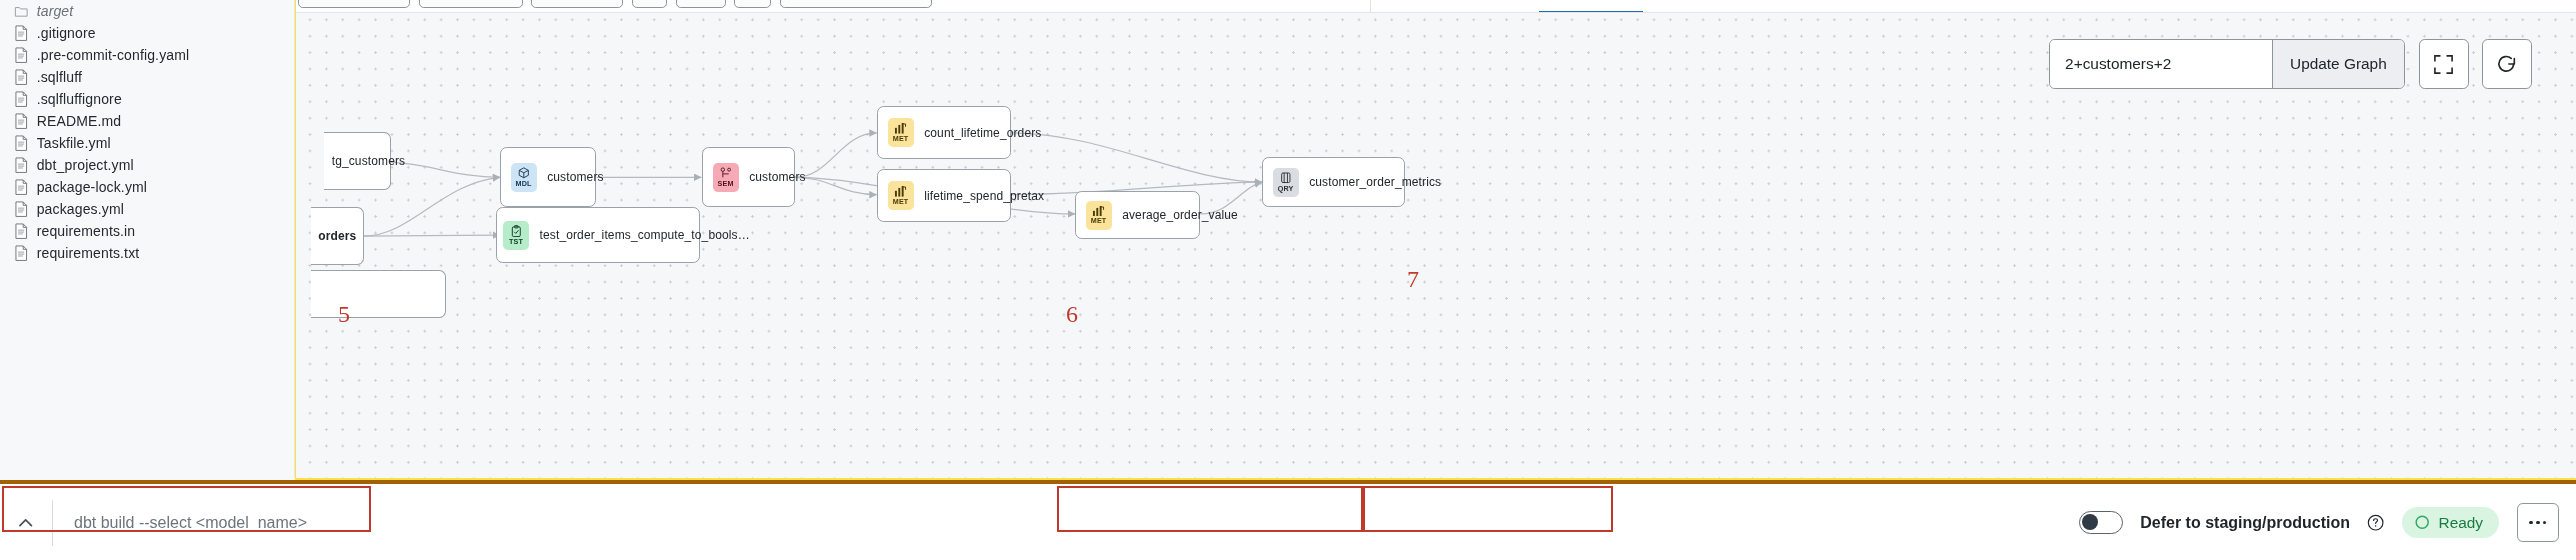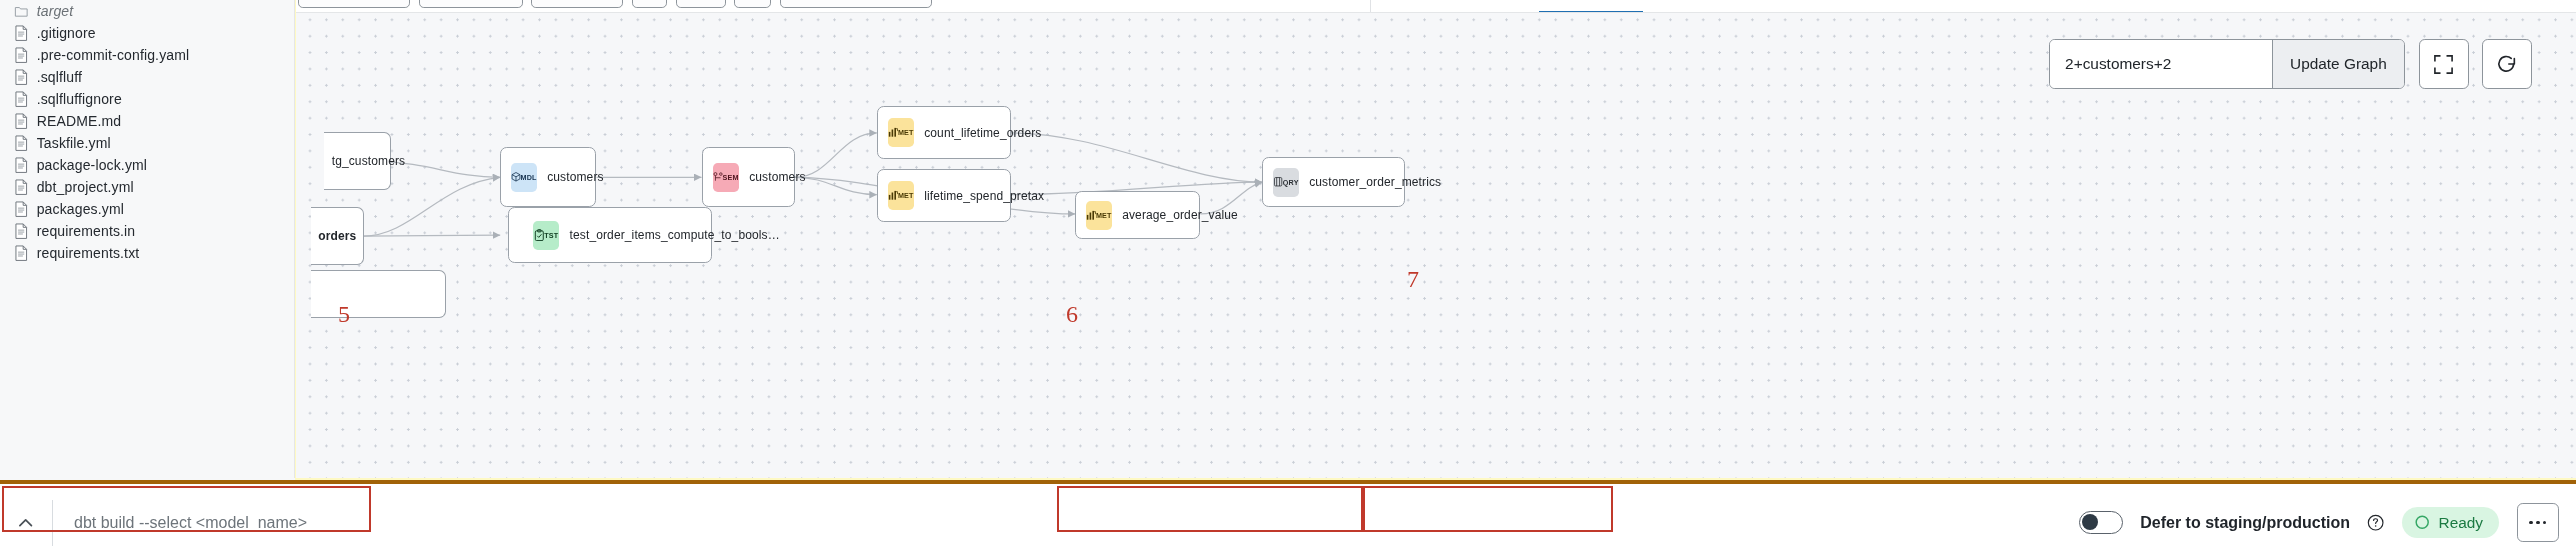--- a/index.html
+++ b/index.html
@@ -9,21 +9,21 @@
     overflow: hidden;
     font-family: "Liberation Sans", sans-serif;
     background: #ffffff;
     -webkit-font-smoothing: antialiased;
   }
 
   #app {
     position: relative;
     width: 2576px;
     height: 561px;
-    background: #fef9c3;
+    background: #fde047;
   }
 
   
   .explorer {
     position: absolute;
     left: 0; top: 0;
     width: 295px;
     height: 478px;
     background: #f7f8f9;
     border-right: 1px solid #e4e6e8;
@@ -127,20 +127,21 @@
     align-items: center;
     cursor: pointer;
   }
   .node.qry { border-color: #9aa1a9; }
 
   .badge {
     width: 26px; height: 29px;
     border-radius: 4.8px;
     flex: 0 0 26px;
     display: flex;
+    flex-direction: column;
     align-items: center;
     justify-content: center;
     gap: 0px;
   }
   .badge svg { display:block; }
   .badge-txt {
     font-size: 7.2px;
     font-weight: bold;
     letter-spacing: 0.02em;
     line-height: 1;
@@ -415,33 +416,33 @@
         <div class="file-row">
           <svg class="ficon" viewBox="0 0 15 17">
             <path d="M2,1 L9.5,1 L13,4.5 L13,16 L2,16 Z" fill="#ffffff" stroke="#6e757c" stroke-width="1"></path>
             <path d="M9.5,1 L9.5,4.5 L13,4.5" fill="none" stroke="#6e757c" stroke-width="1"></path>
             <g stroke="#8e959c" stroke-width="0.9">
               <path d="M4.2,7.4 H10.6"></path>
               <path d="M4.2,9.4 H10.6"></path>
               <path d="M4.2,11.4 H9.2"></path>
             </g>
           </svg>
+          <span class="file-label">dbt_project.yml</span>
+        </div>
+        <div class="file-row">
+          <svg class="ficon" viewBox="0 0 15 17">
+            <path d="M2,1 L9.5,1 L13,4.5 L13,16 L2,16 Z" fill="#ffffff" stroke="#6e757c" stroke-width="1"></path>
+            <path d="M9.5,1 L9.5,4.5 L13,4.5" fill="none" stroke="#6e757c" stroke-width="1"></path>
+            <g stroke="#8e959c" stroke-width="0.9">
+              <path d="M4.2,7.4 H10.6"></path>
+              <path d="M4.2,9.4 H10.6"></path>
+              <path d="M4.2,11.4 H9.2"></path>
+            </g>
+          </svg>
           <span class="file-label">package-lock.yml</span>
-        </div>
-        <div class="file-row">
-          <svg class="ficon" viewBox="0 0 15 17">
-            <path d="M2,1 L9.5,1 L13,4.5 L13,16 L2,16 Z" fill="#ffffff" stroke="#6e757c" stroke-width="1"></path>
-            <path d="M9.5,1 L9.5,4.5 L13,4.5" fill="none" stroke="#6e757c" stroke-width="1"></path>
-            <g stroke="#8e959c" stroke-width="0.9">
-              <path d="M4.2,7.4 H10.6"></path>
-              <path d="M4.2,9.4 H10.6"></path>
-              <path d="M4.2,11.4 H9.2"></path>
-            </g>
-          </svg>
-          <span class="file-label">dbt_project.yml</span>
         </div>
         <div class="file-row">
           <svg class="ficon" viewBox="0 0 15 17">
             <path d="M2,1 L9.5,1 L13,4.5 L13,16 L2,16 Z" fill="#ffffff" stroke="#6e757c" stroke-width="1"></path>
             <path d="M9.5,1 L9.5,4.5 L13,4.5" fill="none" stroke="#6e757c" stroke-width="1"></path>
             <g stroke="#8e959c" stroke-width="0.9">
               <path d="M4.2,7.4 H10.6"></path>
               <path d="M4.2,9.4 H10.6"></path>
               <path d="M4.2,11.4 H9.2"></path>
             </g>
@@ -535,21 +536,21 @@
         <div class="node" style="left: 204px; top: 147px; width: 96px; height: 60px; padding-left: 9.6px; gap: 10.6px;">
           <div class="badge mdl">
             <svg width="11.6" height="11.6" viewBox="0 0 14 14">
               <path d="M7,1 L12.5,4 L12.5,10 L7,13 L1.5,10 L1.5,4 Z" fill="none" stroke="currentColor" stroke-width="1.1"></path>
               <path d="M1.5,4 L7,7 L12.5,4 M7,7 L7,13" fill="none" stroke="currentColor" stroke-width="1.1"></path>
             </svg>
             <span class="badge-txt">MDL</span>
           </div>
           <span class="node-label">customers</span>
         </div>
-        <div class="node" style="left: 212px; top: 207px; width: 204px; height: 56px; padding-left: 24px; gap: 10.6px;">
+        <div class="node" style="left: 200px; top: 207px; width: 204px; height: 56px; padding-left: 6px; gap: 10.6px;">
           <div class="badge tst">
             <svg width="10.6" height="12.5" viewBox="0 0 12 14">
               <rect x="1.5" y="2" width="9" height="11" rx="1.4" fill="none" stroke="currentColor" stroke-width="1.1"></rect>
               <rect x="4" y="0.6" width="4" height="2.6" rx="0.8" fill="none" stroke="currentColor" stroke-width="1.1"></rect>
               <path d="M4,8 L5.4,9.4 L8.2,6.2" fill="none" stroke="currentColor" stroke-width="1.1" stroke-linecap="round"></path>
             </svg>
             <span class="badge-txt">TST</span>
           </div>
           <span class="node-label">test_order_items_compute_to_bools…</span>
         </div>

